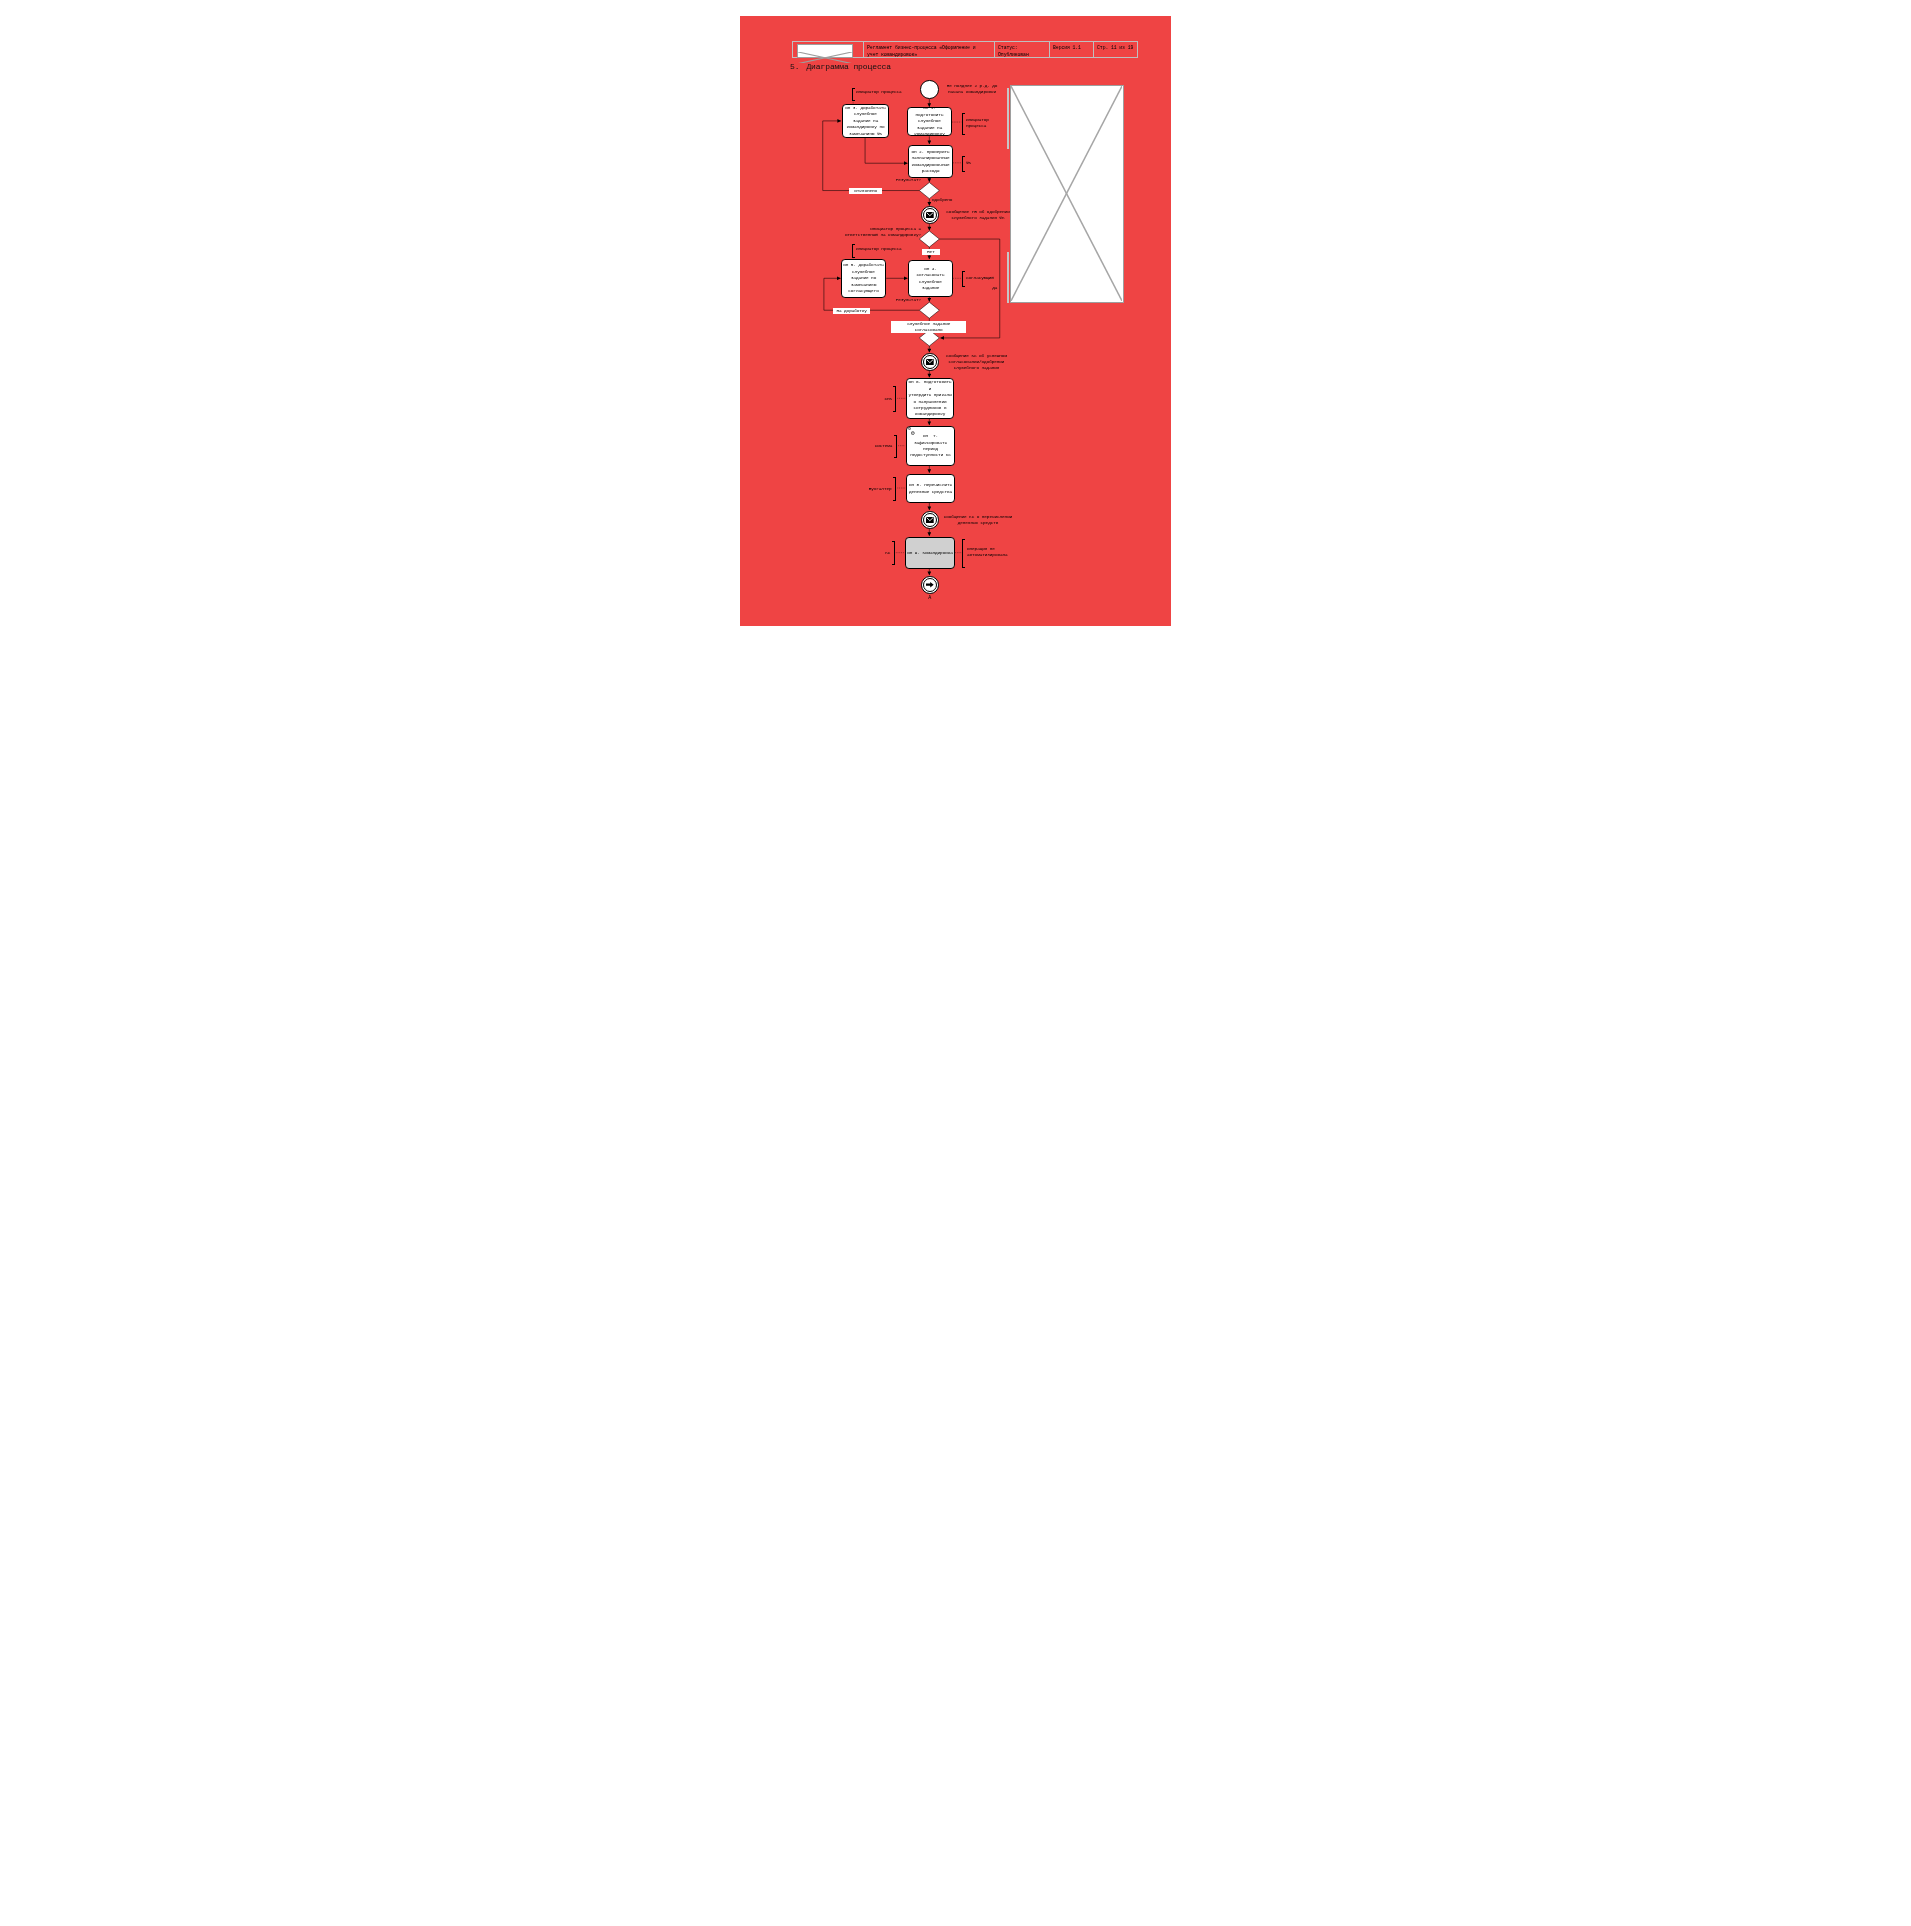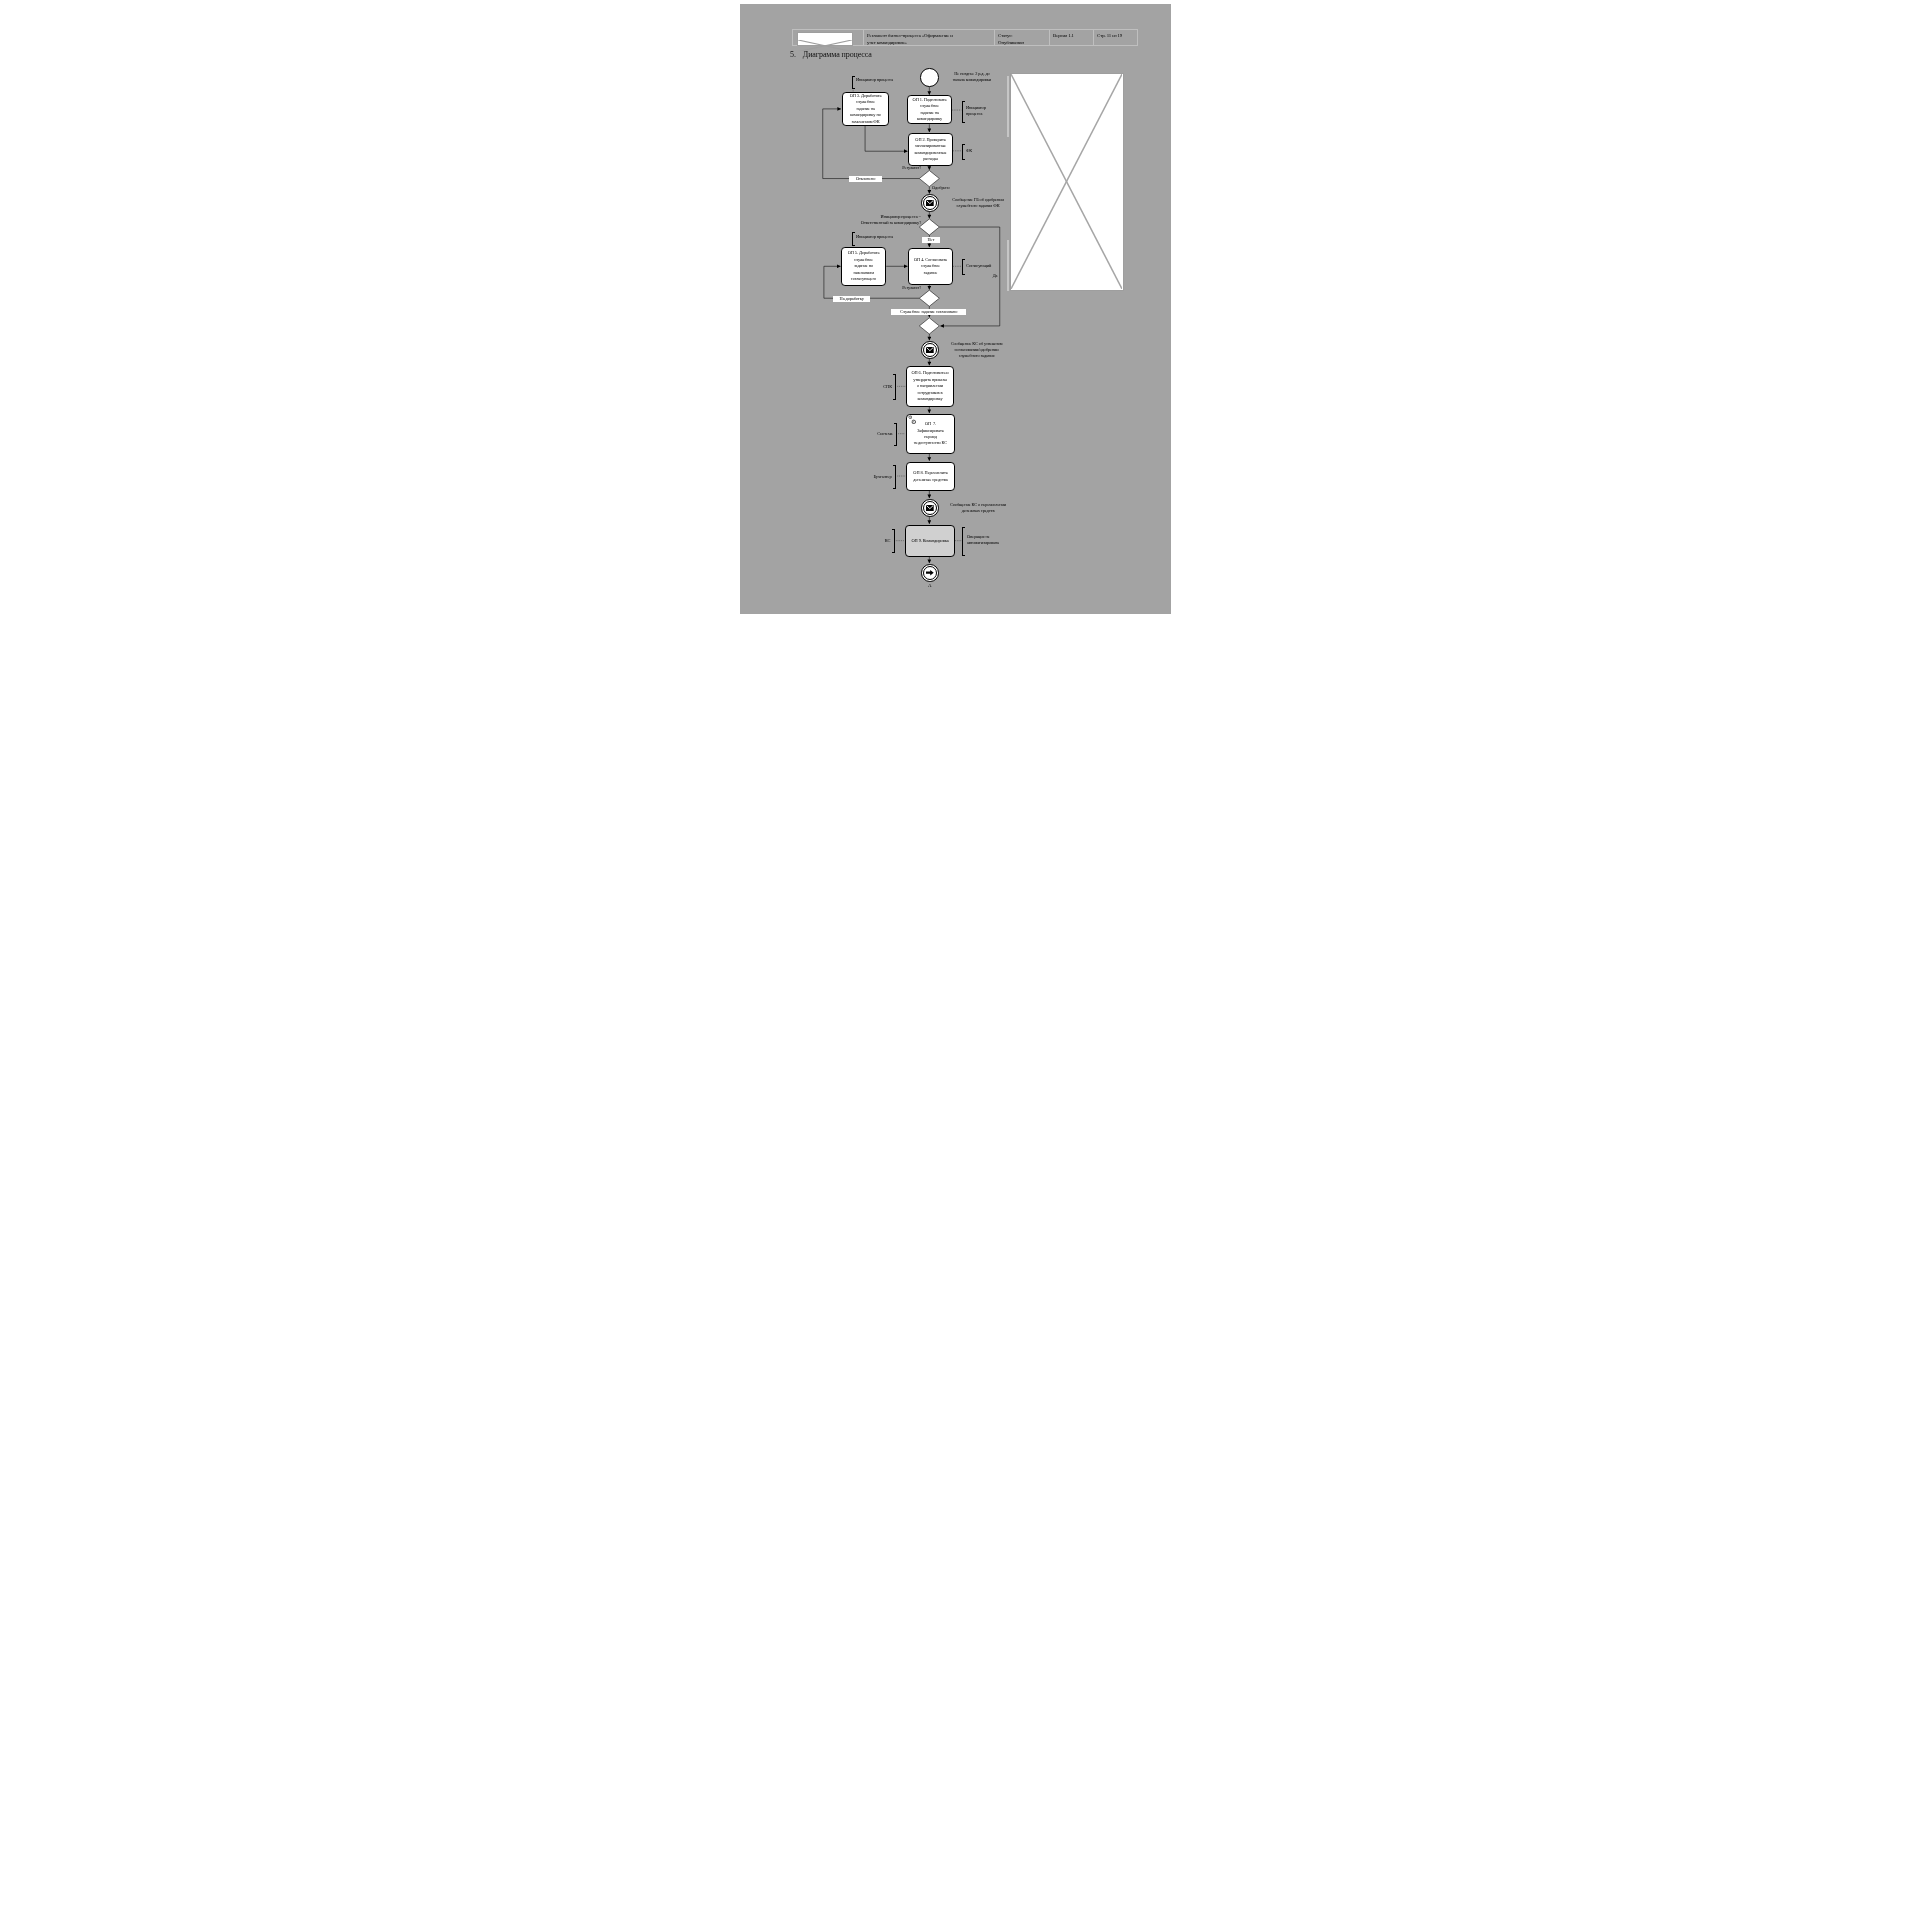--- a/index.html
+++ b/index.html
@@ -1,17 +1,17 @@
 <!DOCTYPE html>
 <html style="font-size:6.2px"><head>
 <meta charset="utf-8">
 <style>
   html,body{margin:0;padding:0;background:#fff;}
-  .page{position:relative;width:431px;height:610px;margin:4px auto;background:#a3a3a3;
-        font-family:Liberation Serif, serif;color:#000;overflow:hidden;}
+  .page{position:relative;width:431px;height:610px;margin:16px auto;background:#ef4444;
+        font-family:Liberation Mono, monospace;color:#000;overflow:hidden;}
   
   .hcell{position:absolute;top:25.4px;height:17px;border:0.4px solid #bfbfbf;border-left:none;
          box-sizing:border-box;font-size:4.8px;line-height:7.3px;padding:1.2px 3.1px;
          letter-spacing:-0.1px;white-space:pre-line;}
   .hcell.first{border-left:0.4px solid #bfbfbf;}
   .imgbox{position:absolute;border:1.2px solid #9e9e9e;box-sizing:border-box;background:#fff;}
   .imgbox svg{display:block;}
   .heading{position:absolute;top:46px;left:50px;font-size:8px;letter-spacing:-0.1px;color:#111;}
   
   .task{position:absolute;border:0.5px solid #000;border-radius:3.9px;background:#fff;

